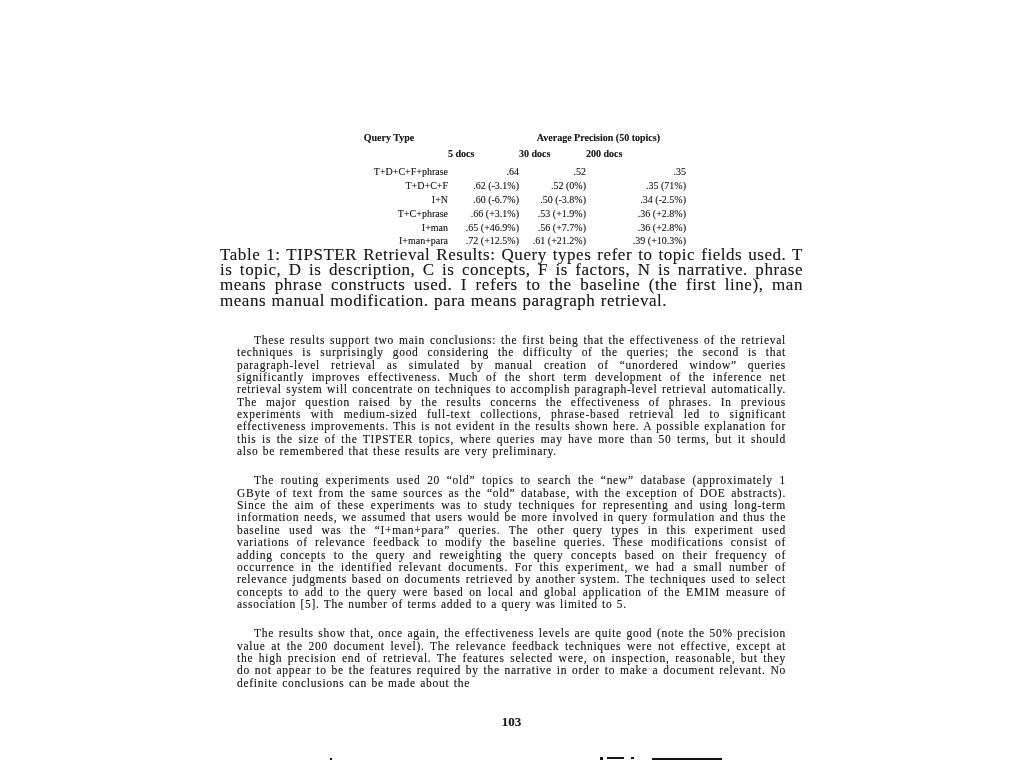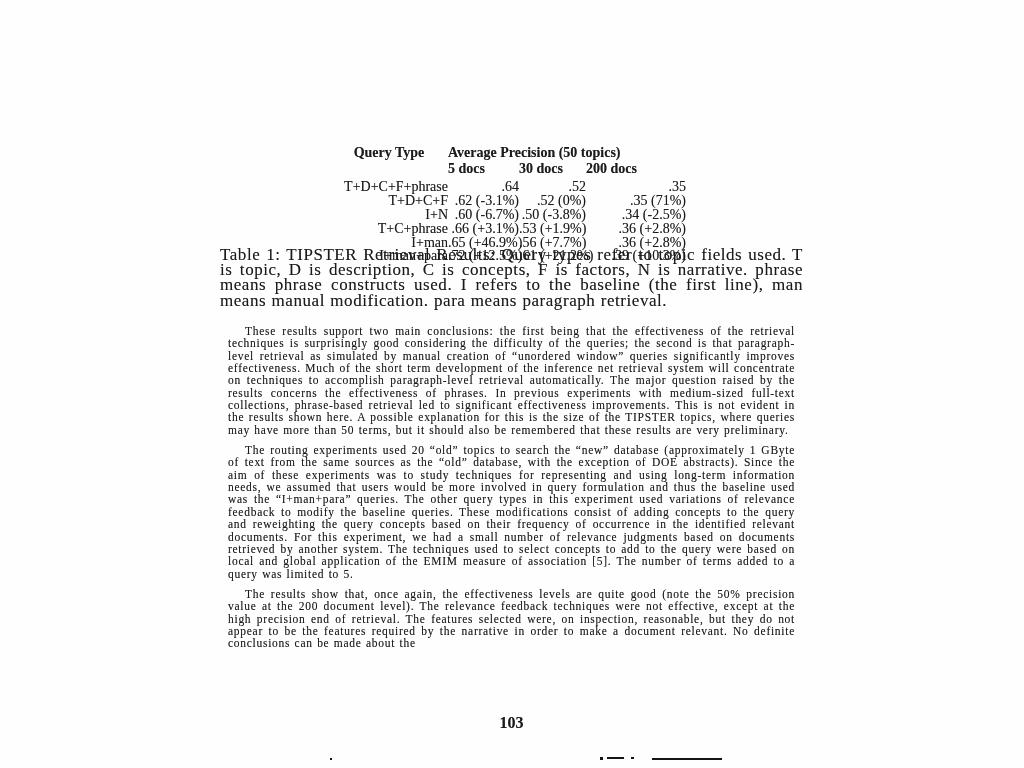--- a/index.html
+++ b/index.html
@@ -9,51 +9,51 @@
     font-family:"Liberation Serif","DejaVu Serif",serif;
     color:#1b1b1b;
   }
   .scan-page{
     position:absolute;inset:0;
     text-shadow:0 0 0.5px rgba(0,0,0,0.38);
   }
 
   
   .tbl{
-    position:absolute;left:330px;top:146px;
+    position:absolute;left:330px;top:131px;
     display:grid;
     grid-template-columns:118px 71px 67px 100px;
-    font-size:14px;line-height:13.2px;
+    font-size:10px;line-height:13.2px;
     white-space:nowrap;
   }
   .tbl .hdr{font-weight:bold;padding-bottom:3px;}
   .tbl .hdr-qt{text-align:center;}
-  .tbl .hdr-ap{grid-column:2 / span 3;text-align:left;padding-right:26px;}
+  .tbl .hdr-ap{grid-column:2 / span 3;text-align:right;padding-right:26px;}
   .tbl .sub{font-weight:bold;padding-bottom:5px;}
   .tbl .cell{padding-bottom:0.6px;text-align:right;}
 
   
   .caption{
     position:absolute;left:220px;top:247px;width:583px;
     font-size:17px;line-height:15.2px;
     text-align:justify;letter-spacing:0.55px;word-spacing:0.6px;
   }
 
   
   .bodytext{
     position:absolute;left:220px;top:317px;width:583px;
     font-size:11.5px;line-height:12.35px;
     text-align:justify;letter-spacing:0.72px;word-spacing:0.8px;
   }
-  .bodytext p{margin:8px;text-indent:17px;}
+  .bodytext p{margin:17px;text-indent:17px;}
 
   
   .pageno{
     position:absolute;left:220px;top:714px;width:583px;
-    text-align:center;font-size:16px;font-weight:bold;
+    text-align:center;font-size:13px;font-weight:bold;
   }
 
   
   .artifact{position:absolute;background:#151515;}
   .art-a{left:330px;top:758px;width:2px;height:2px;}
   .art-b{left:600px;top:757px;width:3px;height:3px;}
   .art-c{left:607px;top:757px;width:17px;height:2px;}
   .art-d{left:631px;top:757px;width:3px;height:2px;}
   .art-e{left:652px;top:758px;width:70px;height:2px;}
 </style>

